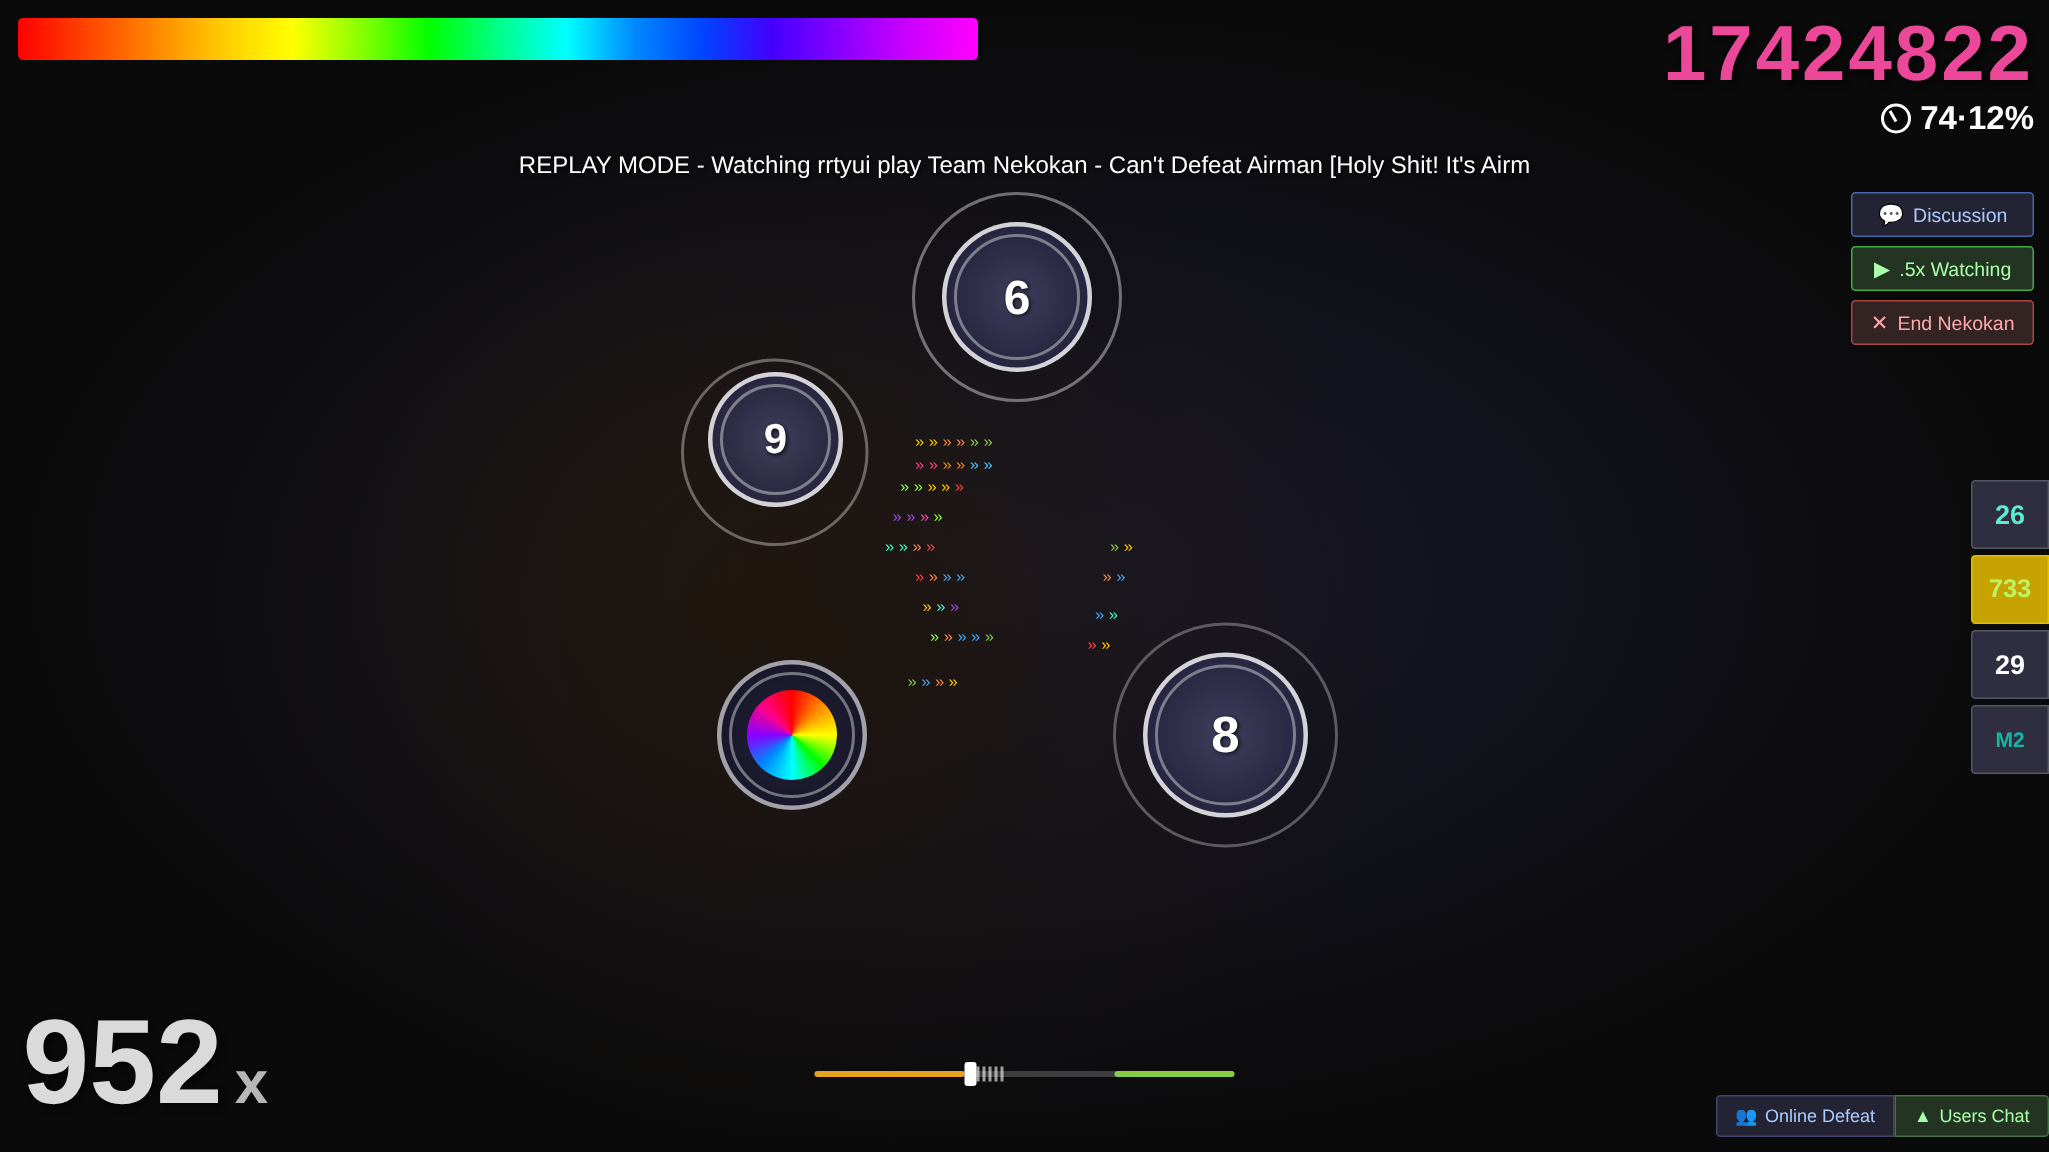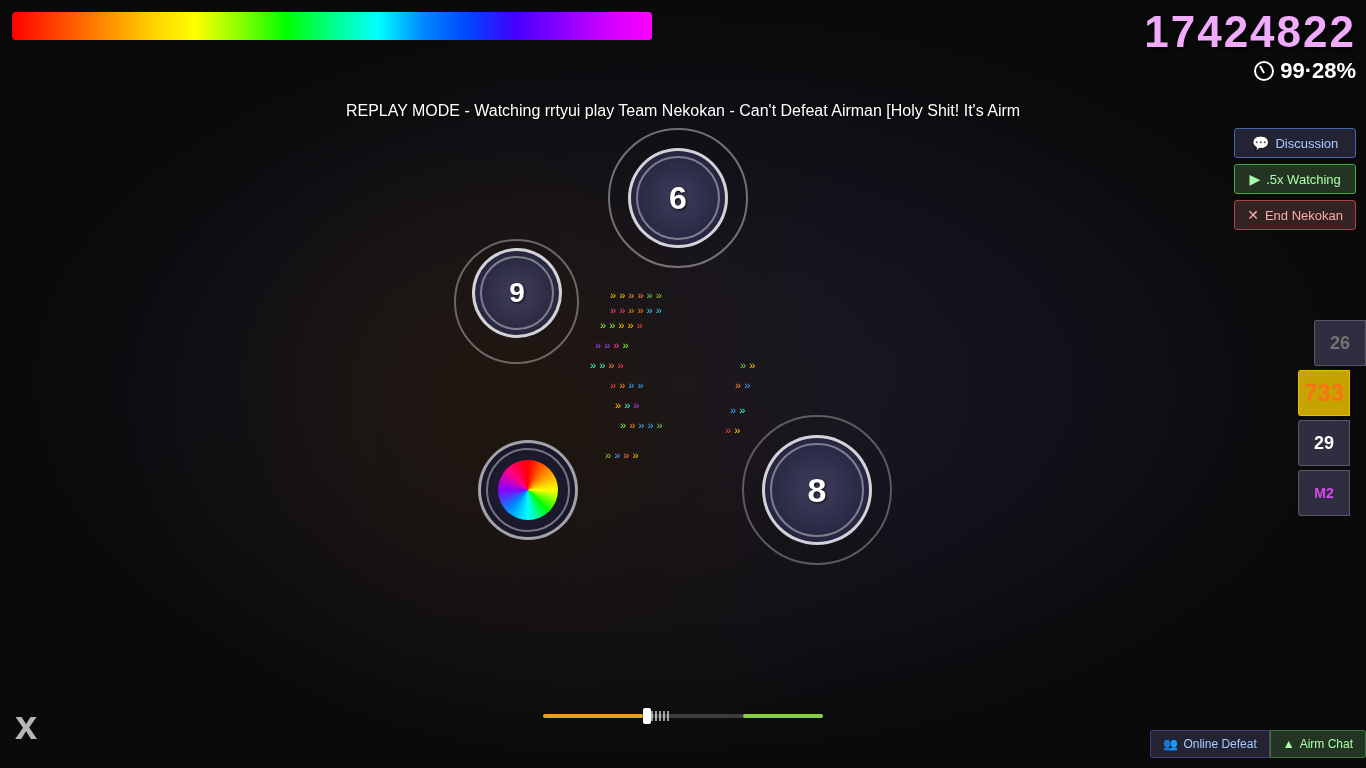--- a/index.html
+++ b/index.html
@@ -33,23 +33,23 @@
     
     #score-display {
       position: absolute;
       top: 10px;
       right: 10px;
       text-align: right;
       z-index: 10;
     }
 
     #score-value {
-      font-size: 44px;
+      font-size: 52px;
       font-weight: bold;
-      color: #f0abfc;
+      color: #ec4899;
       text-shadow: 2px 2px 4px rgba(0,0,0,0.8);
       letter-spacing: 2px;
       line-height: 1;
     }
 
     #score-accuracy {
       display: flex;
       align-items: center;
       justify-content: flex-end;
       gap: 6px;
@@ -183,41 +183,40 @@
       display: flex;
       align-items: center;
       justify-content: center;
       font-size: 18px;
       font-weight: bold;
       border-radius: 3px 0 0 3px;
     }
 
     #stat-26 {
       background: rgba(50, 50, 70, 0.9);
-      color: #737373;
+      color: #5eead4;
       border: 1px solid rgba(255,255,255,0.2);
-      margin-left: 16px;
     }
 
     #stat-733 {
       background: rgba(220, 180, 0, 0.9);
-      color: #f97316;
+      color: #bef264;
       border: 1px solid rgba(255,220,0,0.5);
-      font-size: 24px;
+      font-size: 17px;
     }
 
     #stat-22 {
       background: rgba(50, 50, 70, 0.9);
       color: white;
       border: 1px solid rgba(255,255,255,0.2);
     }
 
     #stat-m2 {
       background: rgba(50, 50, 70, 0.9);
-      color: #d946ef;
+      color: #14b8a6;
       border: 1px solid rgba(255,255,255,0.2);
       font-size: 14px;
     }
 
     
     #game-area {
       position: absolute;
       inset: 0;
       z-index: 5;
     }
@@ -485,21 +484,21 @@
 <div id="game-bg"></div>
 
 <div id="progress-bar-container">
   <div id="progress-bar"></div>
 </div>
 
 <div id="score-display">
   <div id="score-value">17424822</div>
   <div id="score-accuracy">
     <div id="accuracy-icon">⏱</div>
-    <span id="accuracy-value">99·28%</span>
+    <span id="accuracy-value">74·12%</span>
   </div>
 </div>
 
 <div id="replay-mode-text">REPLAY MODE - Watching rrtyui play Team Nekokan - Can't Defeat Airman [Holy Shit! It's Airm</div>
 
 <div id="right-panel">
   <button id="discussion-btn" class="panel-btn">
     <span class="btn-icon">💬</span>
     <span>Discussion</span>
   </button>
@@ -617,20 +616,21 @@
       <span class="arrow" style="color:#44ffcc;">»</span>
     </div>
     <div class="arrow-group" style="top:175px; left:175px;">
       <span class="arrow" style="color:#ff4444;">»</span>
       <span class="arrow" style="color:#ffcc00;">»</span>
     </div>
   </div>
 </div>
 
 <div id="bottom-left">
+  <span id="combo-text">952</span>
   <span id="combo-x">x</span>
 </div>
 
 <div id="scrubber-container">
   <div id="scrubber-track">
     <div id="scrubber-left"></div>
     <div id="scrubber-right"></div>
     <div id="scrubber-handle"></div>
     <div id="scrubber-markers">
       <div class="scrubber-marker"></div>
@@ -642,15 +642,15 @@
   </div>
 </div>
 
 <div id="bottom-right">
   <button id="online-users-btn">
     <span>👥</span>
     <span>Online Defeat</span>
   </button>
   <button id="show-chat-btn">
     <span>▲</span>
-    <span>Airm Chat</span>
+    <span>Users Chat</span>
   </button>
 </div>
 
 </body></html>

